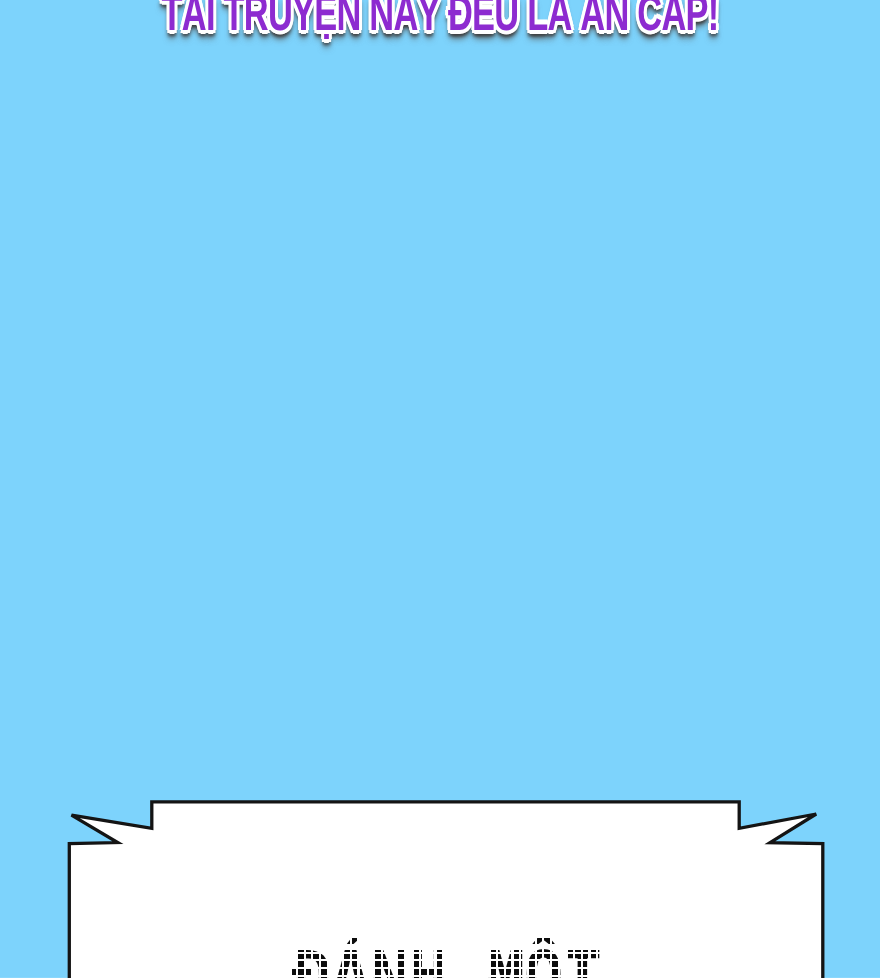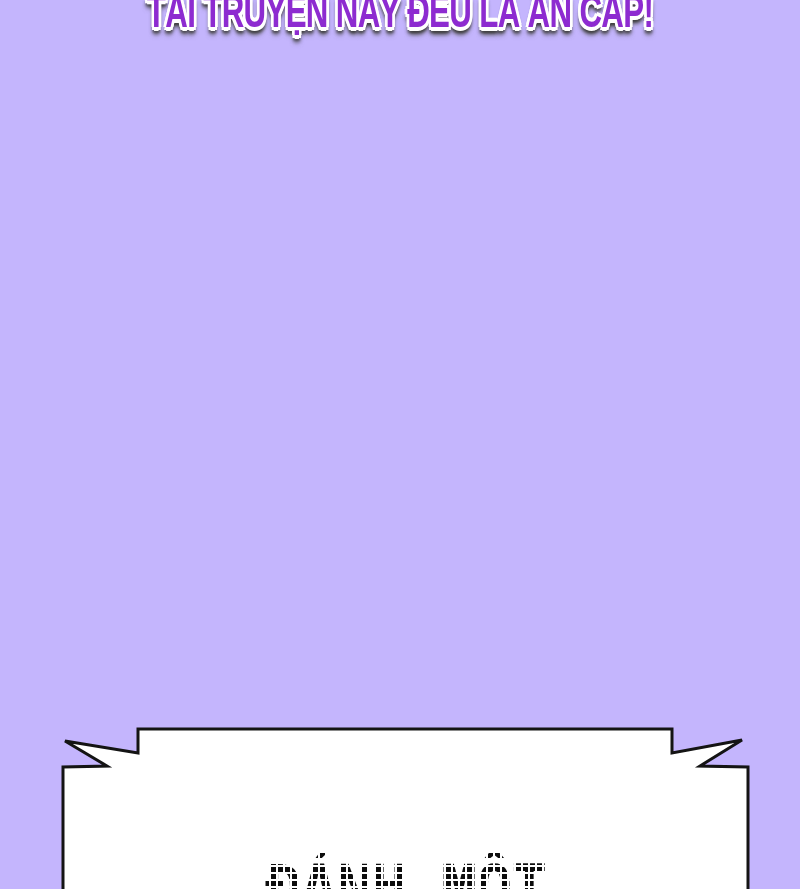--- a/index.html
+++ b/index.html
@@ -72,21 +72,21 @@
     height: 43px;
     pointer-events: none;
     background:
       repeating-linear-gradient(to right,  rgba(255,255,255,0) 0 5px, #ffffff 5px 7px),
       repeating-linear-gradient(to bottom, rgba(255,255,255,0) 0 5px, #ffffff 5px 7px);
   }
 </style>
 </head>
 <body>
 
-<div class="page" style="background: #c4b5fd;">
+<div class="page" style="background: #7dd3fc;">
 
   <div class="watermark" style="color: rgb(141, 43, 208);">TẢI TRUYỆN NÀY ĐỀU LÀ ĂN CẮP!</div>
 
   <svg class="banner-svg" viewBox="0 0 800 889" aria-hidden="true">
     <path d="M 138 729 H 672 V 753 L 742 740 L 700 766 L 748 767 V 900 H 63 V 767 L 107 766 L 65 741 L 138 753 Z" stroke-width="3" stroke-linejoin="miter" stroke="#141414" fill="#ffffff"></path>
   </svg>
 
   <div class="banner-title" style="color: rgb(13, 13, 13);">ĐÁNH MỘT</div>
 
   <div class="pixel-grid-overlay"></div>

